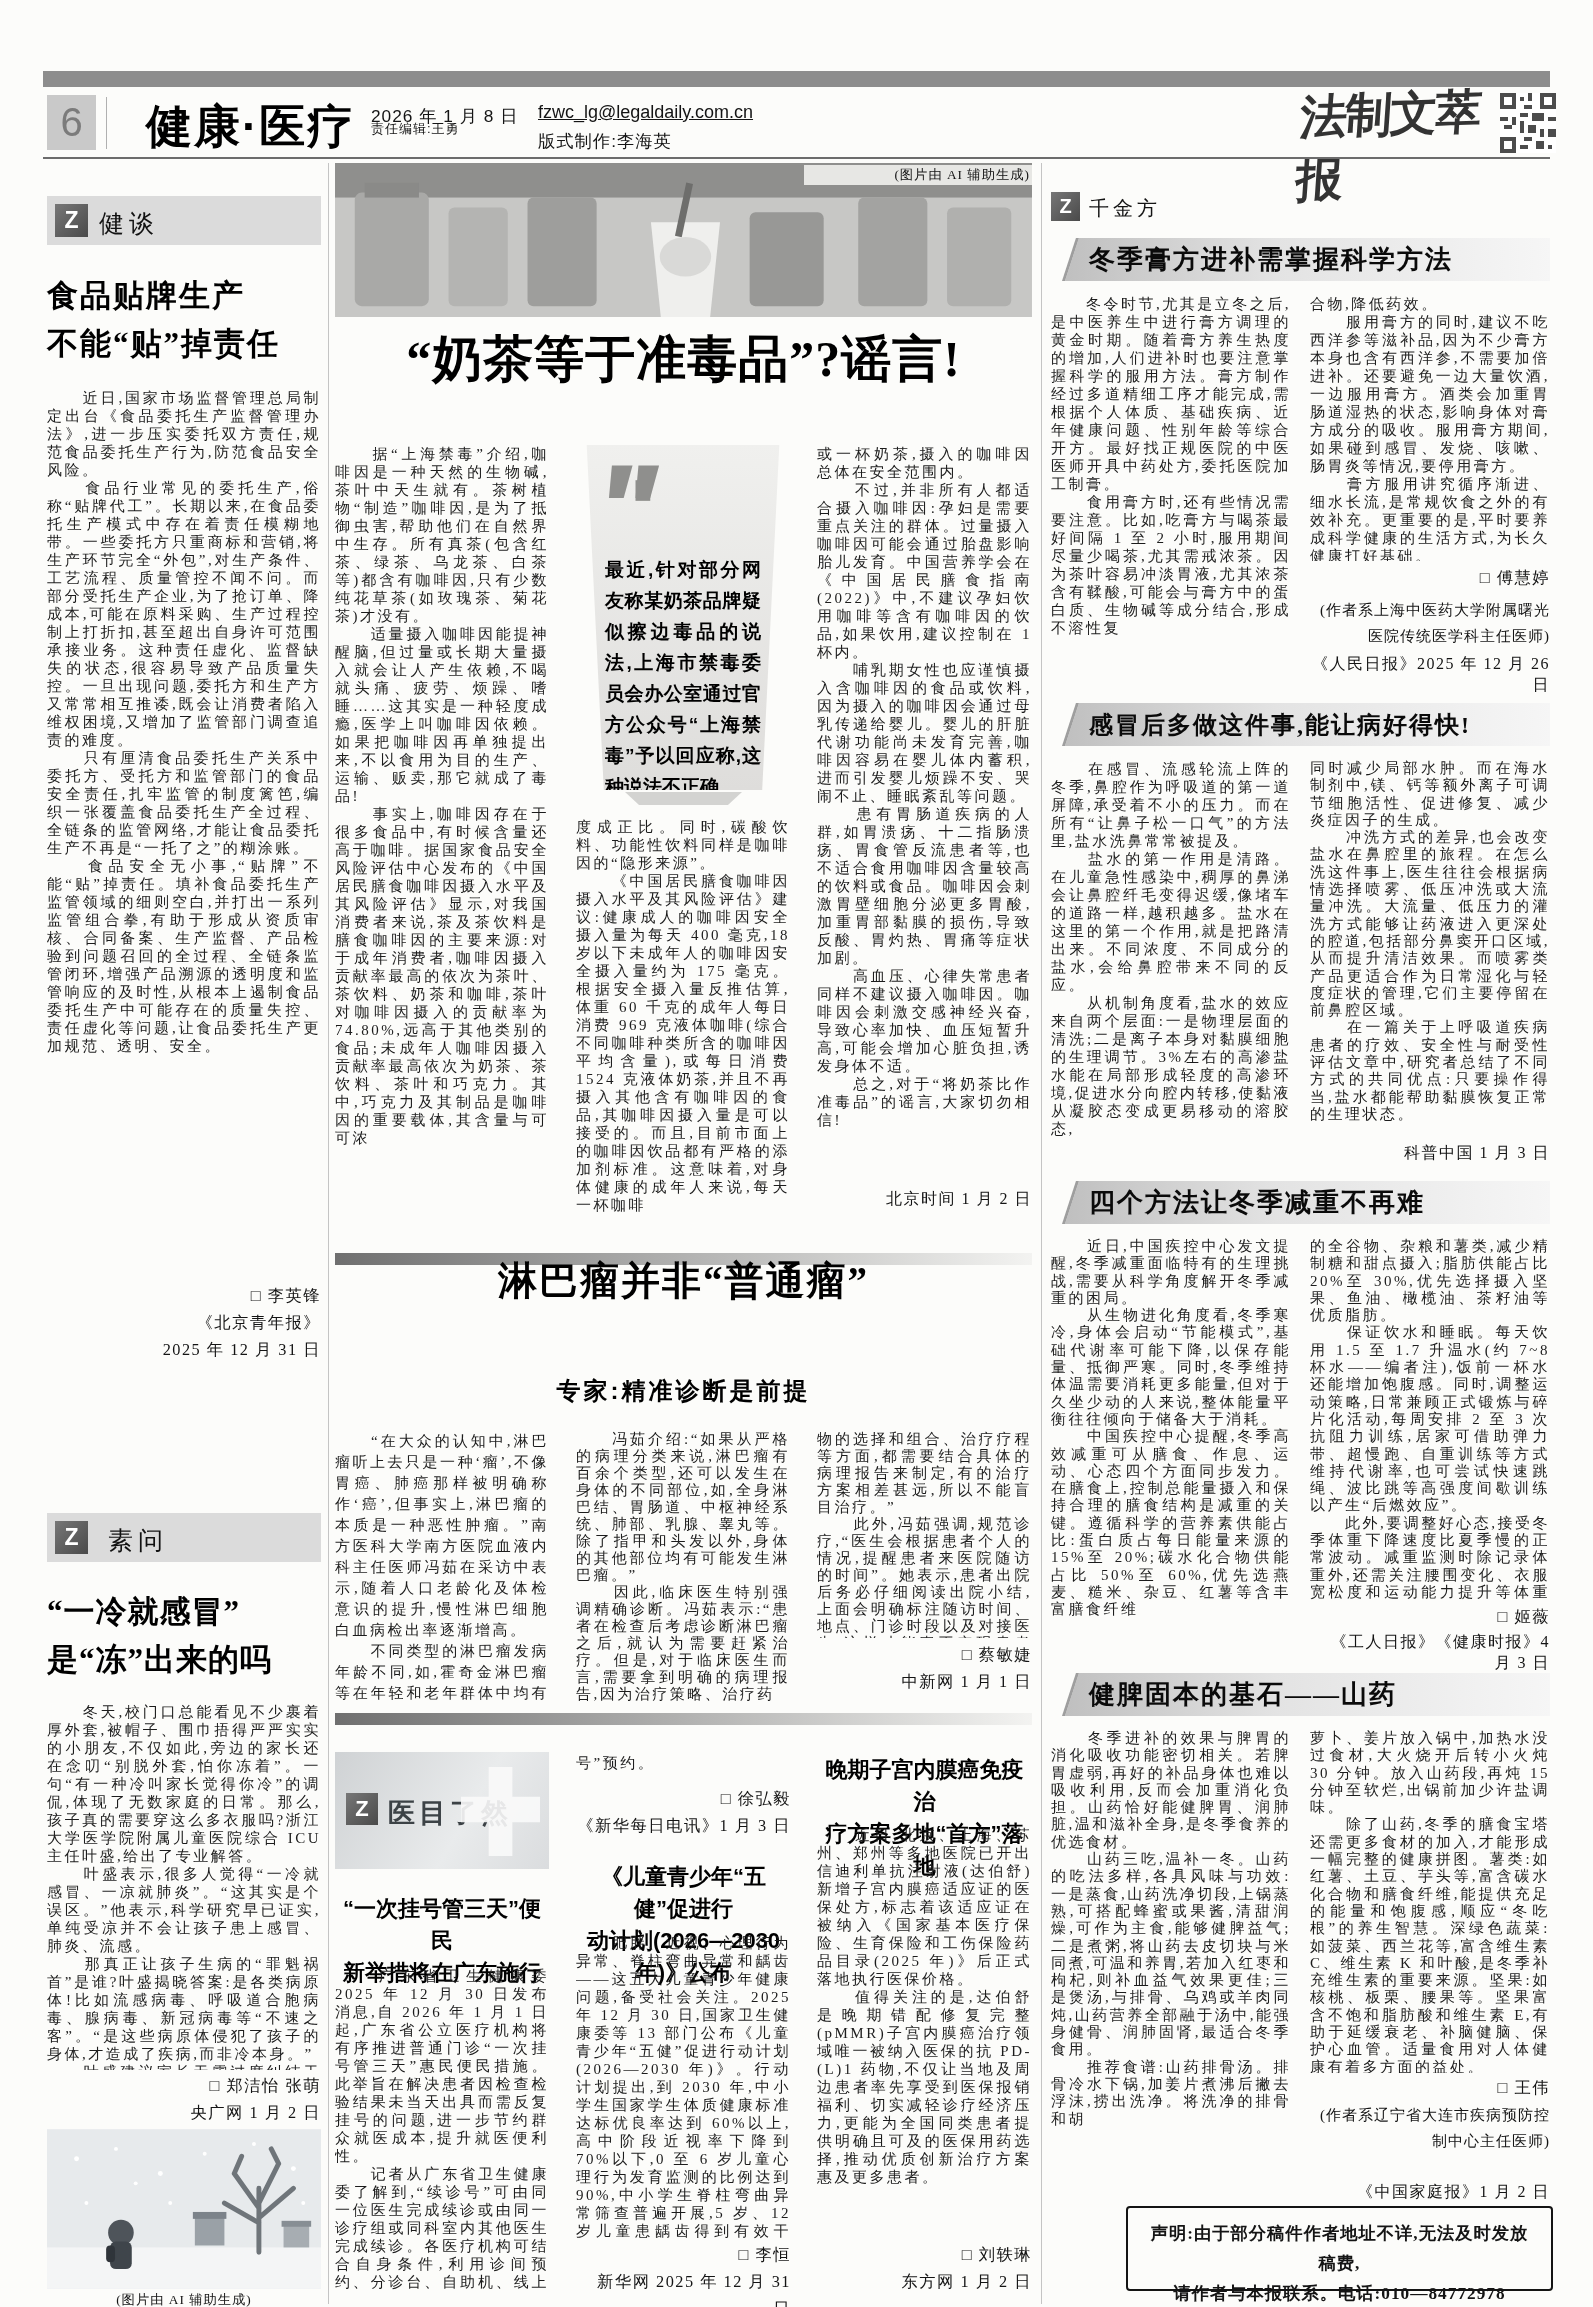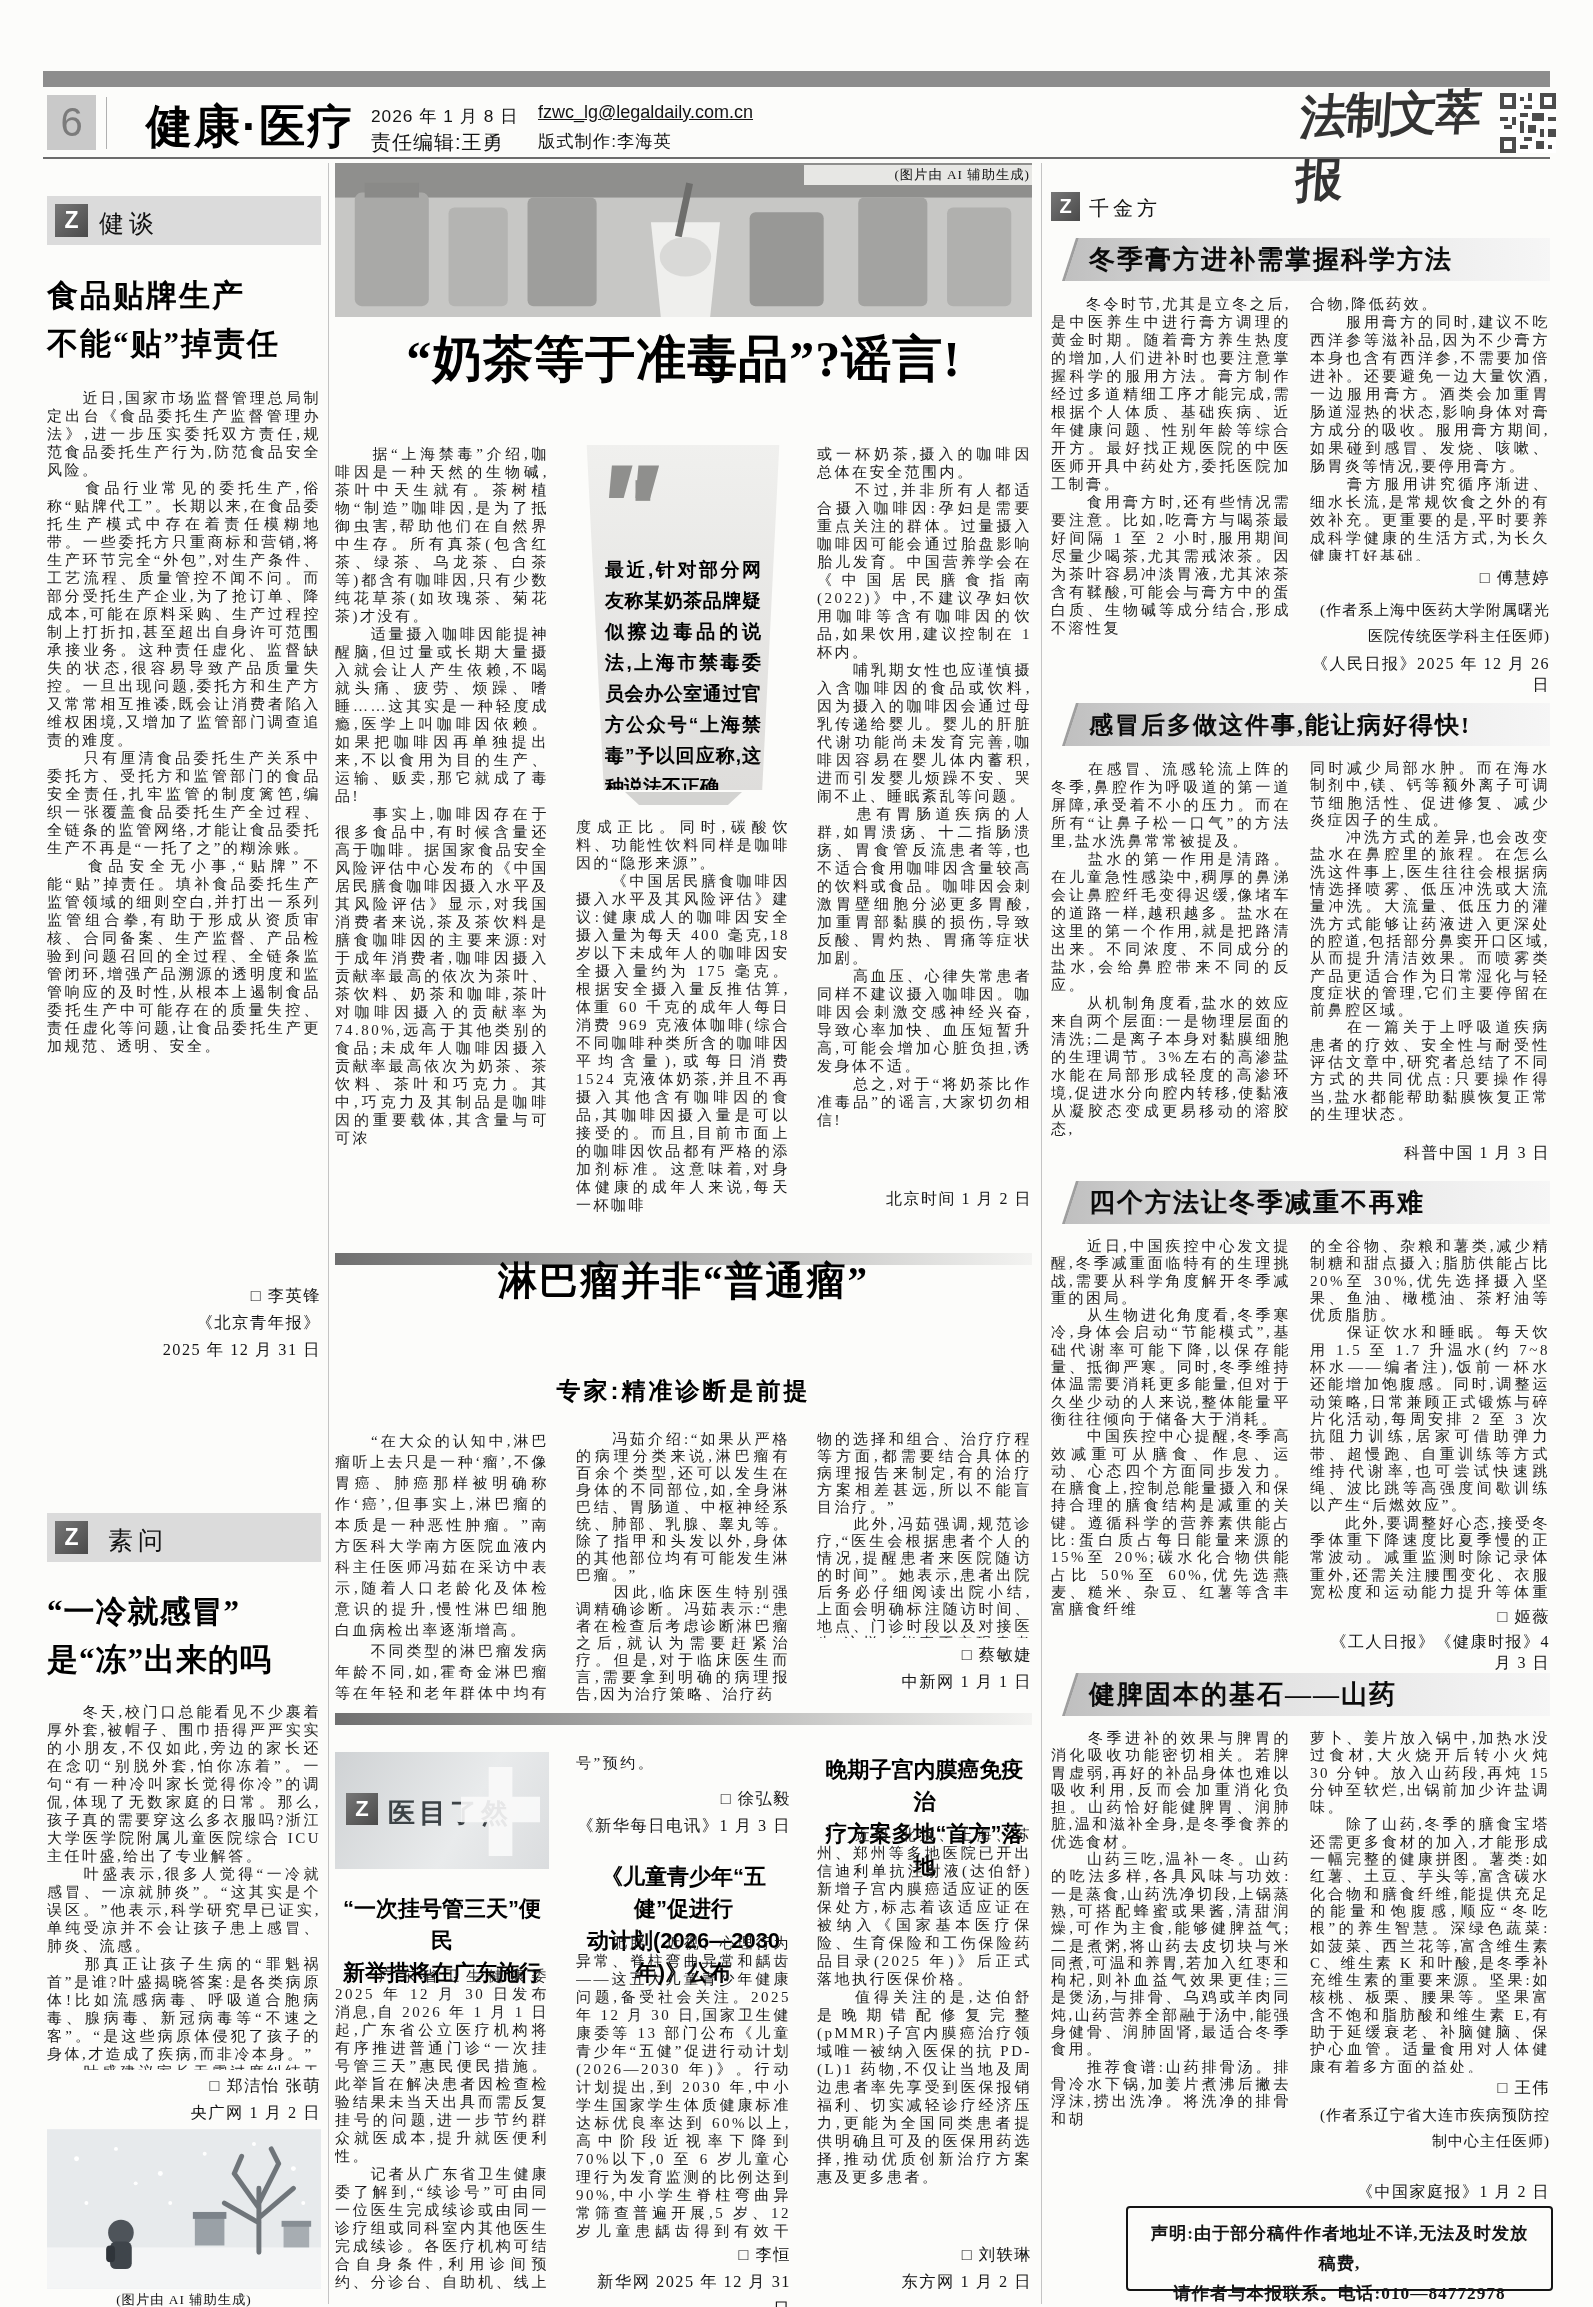--- a/index.html
+++ b/index.html
@@ -34,21 +34,21 @@
 
   <div class="abs" style="left:43px;top:71px;width:1507px;height:16px;background:#8d8d8d;"></div>
 
   <div class="abs" style="left:47px;top:95px;width:49px;height:55px;background:#c9c9c9;">
     <div class="sans" style="font-size:40px;color:#7b7b7b;text-align:center;line-height:55px;">6</div>
   </div>
   <div class="abs" style="left:106px;top:97px;width:1px;height:52px;background:#b0b0b0;"></div>
   <div class="abs sans" style="left:146px;top:96px;font-size:46px;font-weight:bold;letter-spacing:2px;color:#000;">健康·医疗</div>
 
   <div class="abs sans" style="left:371px;top:104px;font-size:17.3px;letter-spacing:1px;">2026 年 1 月 8 日</div>
-  <div class="abs sans" style="left:371px;top:129px;font-size:20px;letter-spacing:1px;text-align:right;">责任编辑:王勇</div>
+  <div class="abs sans" style="left:371px;top:120px;font-size:13px;letter-spacing:1px;text-align:right;">责任编辑:王勇</div>
   <div class="abs sans" style="left:538px;top:102px;font-size:18px;text-decoration:underline;">fzwc_lg@legaldaily.com.cn</div>
   <div class="abs sans" style="left:538px;top:129px;font-size:17.3px;letter-spacing:1px;">版式制作:李海英</div>
 
   <div class="abs" style="left:1298px;top:83px;width:197px;font-size:47px;font-weight:900;color:#333;transform:rotate(-2deg) skewX(-6deg);letter-spacing:-2px;">法制文萃报</div>
   <svg class="abs" style="left:1500px;top:93px;" width="56" height="60" viewBox="0 0 28 30">
     <rect x="0" y="0" width="28" height="30" fill="#fff"></rect>
     <g fill="#4c4c4c">
       <rect x="0" y="0" width="8" height="8"></rect>
         <rect x="20" y="0" width="8" height="8"></rect>
         <rect x="0" y="22" width="8" height="8"></rect>

